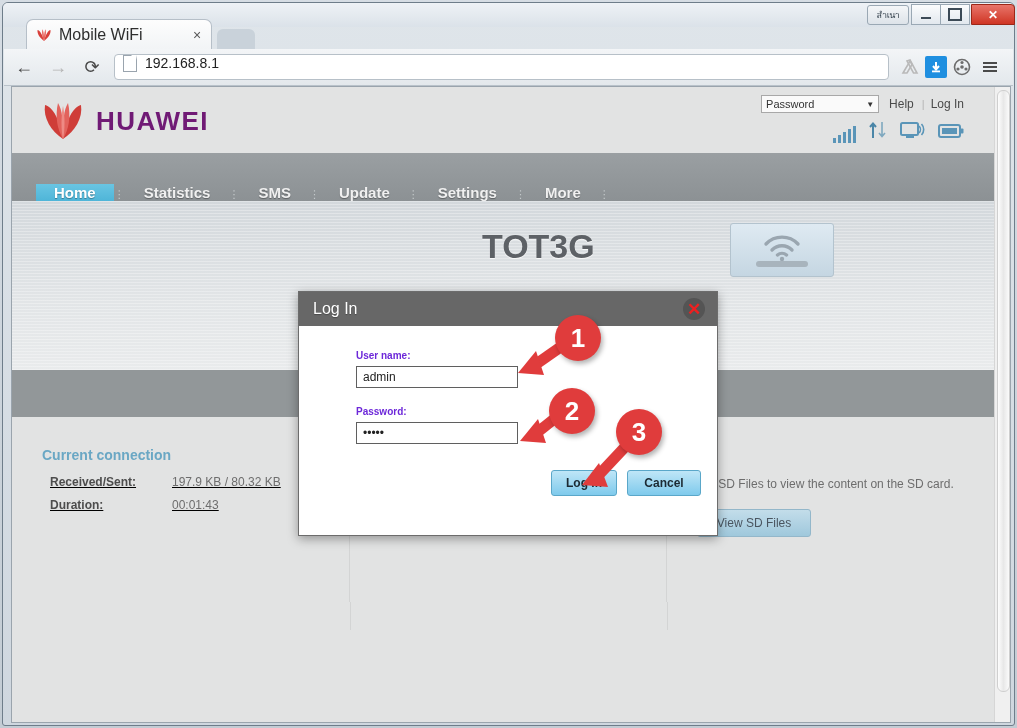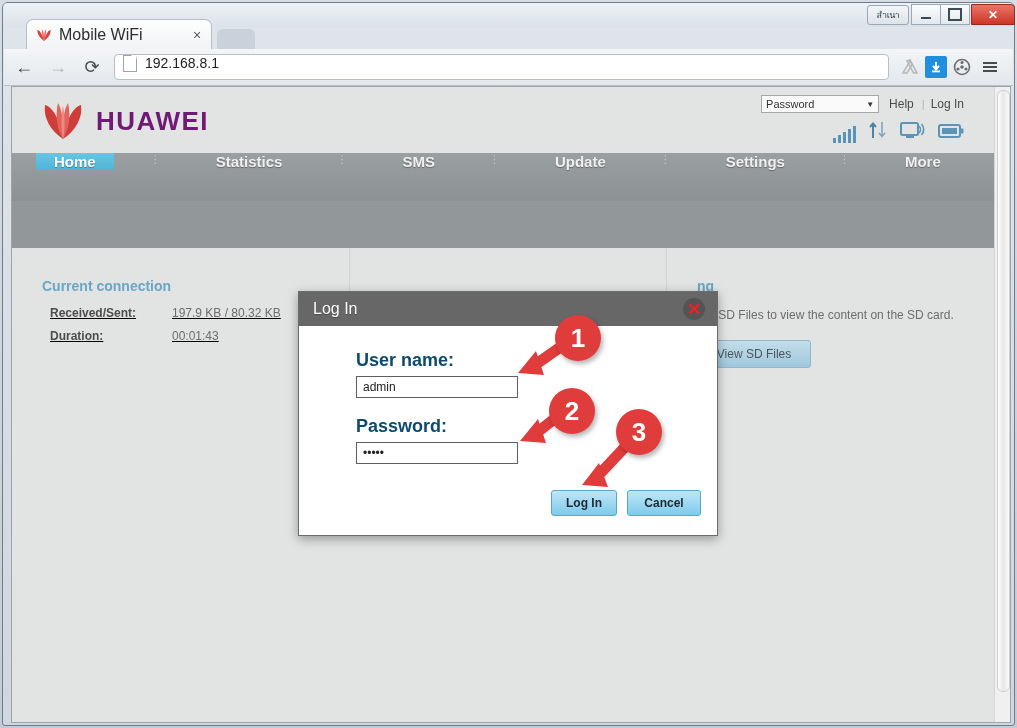--- a/index.html
+++ b/index.html
@@ -163,23 +163,22 @@
   .hdr-link { font-size: 12px; color: #4a4a4a; margin-left: 10px; }
   .hdr-sep { color: #b5b5b5; margin-left: 8px; font-size: 11px;}
   .hdr-icons { position: absolute; right: 32px; top: 34px; display:flex; align-items:flex-end; gap: 12px;}
   .sig-bars { display:flex; align-items:flex-end; gap:2px; height:18px;}
   .sig-bars i { display:block; width:3px; background:#5a95b8; }
 
   
   .hw-nav {
     position: relative; height: 48px;
     background: linear-gradient(#9a9fa2, #8c9194);
-    display: flex; align-items: flex-start;
+    display: flex; align-items: flex-end;
     padding-left: 24px;
-    gap: 36px;
   }
   .nav-item {
     display:flex;align-items:center;
     padding: 0 18px;
     font-size: 15px; font-weight: bold; color: #f0f0f0;
     text-shadow: 0 1px 1px rgba(0,0,0,.35);
   }
   .nav-item.active {
     background: linear-gradient(#69c5e3, #4fb5d8);
     color: #fff;
@@ -276,21 +275,21 @@
     text-shadow: 0 1px 1px rgba(0,0,0,.3);
   }
   .dlg-close {
     position:absolute; right: 12px; top: 6px;
     width: 22px; height: 22px; border-radius: 50%;
     background: #545454;
     display:flex;align-items:center;justify-content:center;
     color:#ef2020; font-size: 17px; font-weight: bold; line-height:1;
   }
   .dlg-body { padding: 24px 0 0 57px; position:relative; }
-  .fld-label { font-size: 18px; font-weight: bold; color: #0c4a6e; margin-bottom: 5px; }
+  .fld-label { font-size: 10px; font-weight: bold; color: #6d28d9; margin-bottom: 5px; }
   .fld-input {
     width: 162px; height: 22px;
     border: 1px solid #5f5f5f; background: #fff;
     font-size: 12px; color: #222;
     display:flex; align-items:center; padding-left: 6px;
     box-sizing: border-box;
   }
   .fld-gap { height: 18px; }
   .dlg-btns {
     position:absolute; right: 16px; bottom: -52px;
@@ -454,20 +453,40 @@
           <div class="nav-item">SMS</div>
           <div class="nav-dot">⋮</div>
           <div class="nav-item">Update</div>
           <div class="nav-dot">⋮</div>
           <div class="nav-item">Settings</div>
           <div class="nav-dot">⋮</div>
           <div class="nav-item">More</div>
           <div class="nav-dot">⋮</div>
         </div>
 
+        <div class="hero">
+          <div class="hero-bars">
+            <i style="height:8px"></i>
+              <i style="height:26px"></i>
+              <i style="height:44px"></i>
+              <i style="height:58px"></i>
+          </div>
+          <div class="hero-title">TOT3G</div>
+          <div class="wifi-panel">
+            <span class="wifi-arc">
+              <svg width="44" height="28" viewBox="0 0 44 28">
+                <path d="M6 10 A22 22 0 0 1 38 10" fill="none" stroke="#9aa6b0" stroke-width="3.4" stroke-linecap="round"></path>
+                <path d="M12 16 A14 14 0 0 1 32 16" fill="none" stroke="#9aa6b0" stroke-width="3.4" stroke-linecap="round"></path>
+                <path d="M17.5 21 A7 7 0 0 1 26.5 21" fill="none" stroke="#9aa6b0" stroke-width="3.4" stroke-linecap="round"></path>
+                <circle cx="22" cy="25" r="2.2" fill="#9aa6b0"></circle>
+              </svg>
+            </span>
+            <span class="wifi-bar-bottom"></span>
+          </div>
+        </div>
 
         <div class="grey-band"></div>
 
         <div class="info-area">
           <div class="info-col col1">
             <div class="col-title">Current connection</div>
             <div class="kv">
               <span class="kv-k">Received/Sent:</span>
               <span class="kv-v">197.9 KB /  80.32 KB</span>
             </div>

